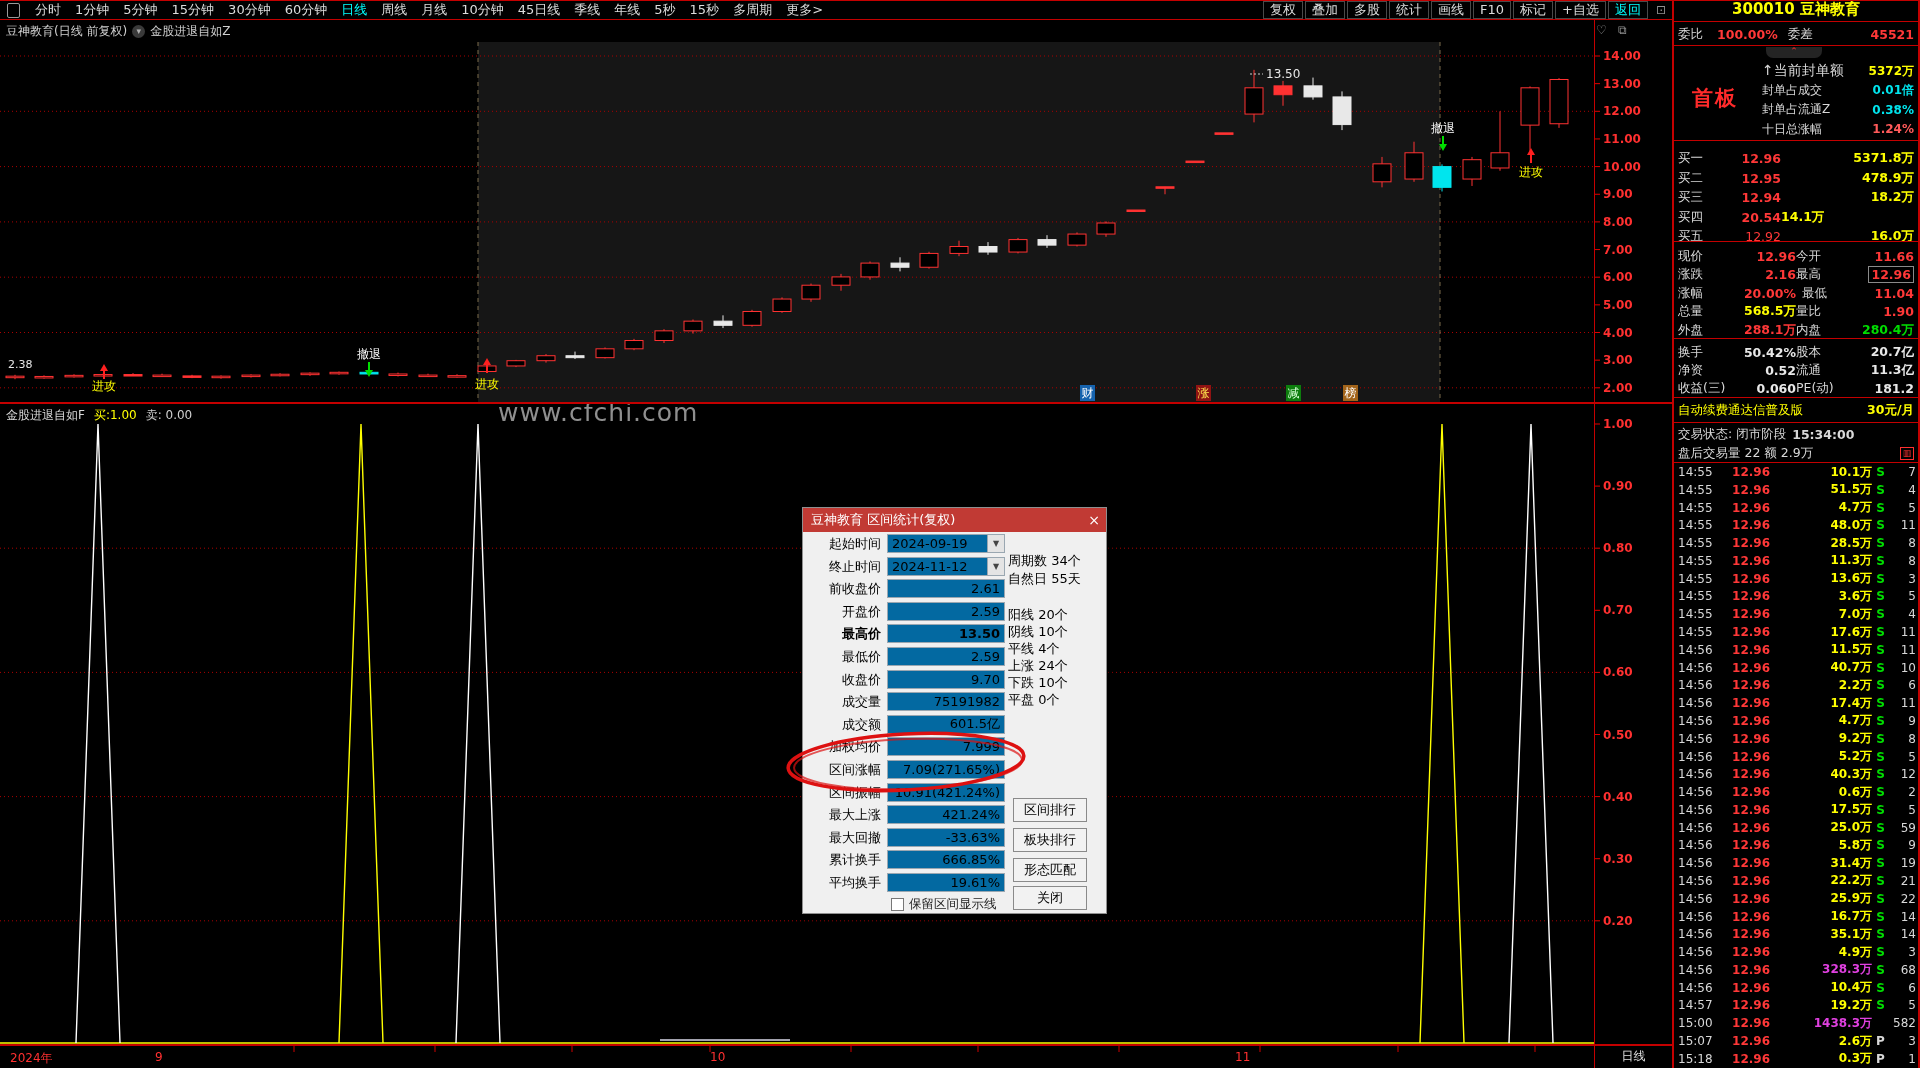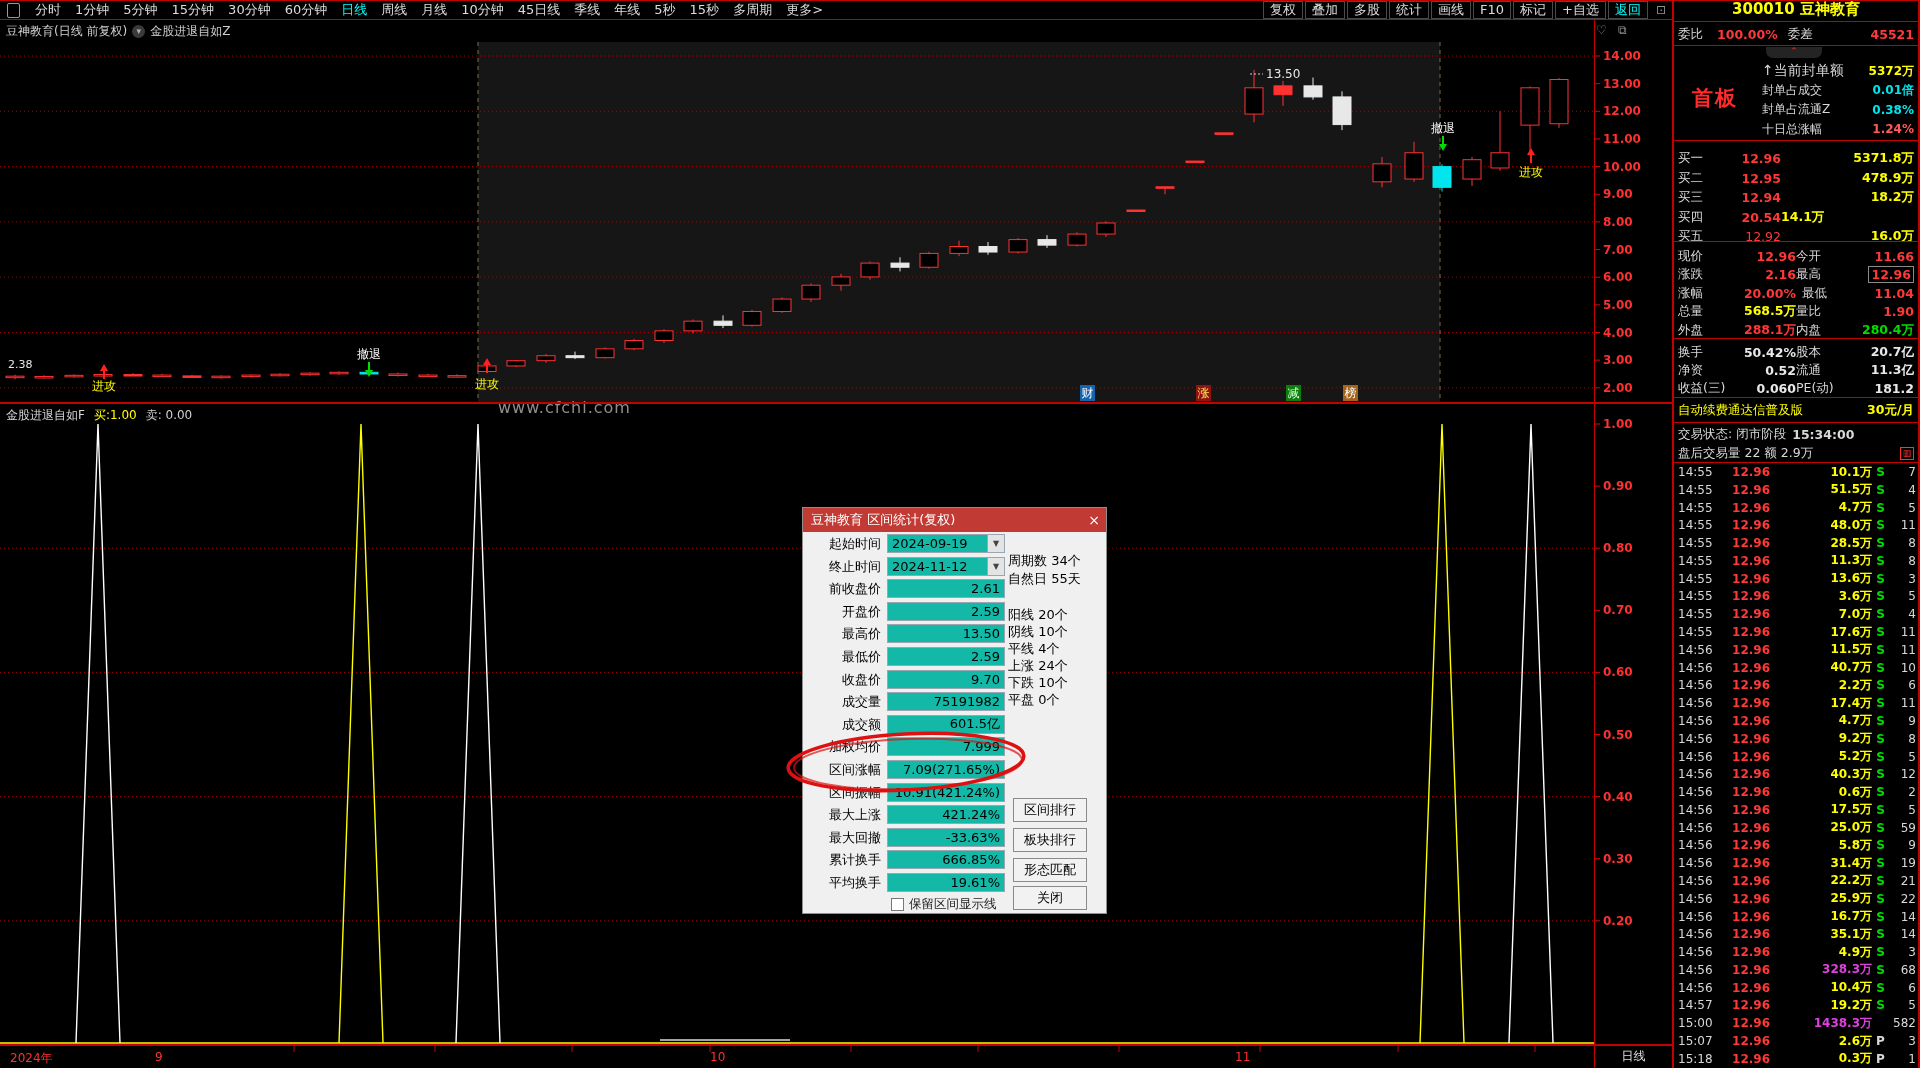--- a/index.html
+++ b/index.html
@@ -12,21 +12,21 @@
   .period{font-size:13px;color:#dcdcdc;padding:0 7px;cursor:default;white-space:nowrap;}
   .period.active{color:#00ffff;}
   #tb-right{margin-left:auto;display:flex;align-items:center;}
   .tb-btn{font-size:13px;color:#dcdcdc;border:1px solid #4a4a4a;padding:0 6px;height:16px;line-height:16px;margin-right:2px;white-space:nowrap;}
   .tb-btn.cyan{color:#00ffff;}
   
   #chtitle{position:absolute;left:6px;top:23px;height:16px;display:flex;align-items:center;font-size:12px;color:#d0d0d0;}
   .ind-icon{width:13px;height:13px;border-radius:50%;background:#3a3a3a;color:#b0b0b0;font-size:9px;line-height:13px;text-align:center;margin:0 5px;}
   .corner-ico{position:absolute;color:#909090;font-size:12px;}
   
-  #watermark{position:absolute;left:498px;top:398px;font-size:16px;color:#8f8f8f;letter-spacing:1px;}
+  #watermark{position:absolute;left:498px;top:398px;font-size:25px;color:#8f8f8f;letter-spacing:1px;}
   #subhdr{position:absolute;left:6px;top:407px;font-size:12px;display:flex;gap:9px;}
   #dayline{position:absolute;left:1595px;top:1048px;width:77px;text-align:center;font-size:12px;color:#e0e0e0;}
   .evmark{position:absolute;top:385px;width:15px;height:16px;font-size:12px;line-height:16px;text-align:center;}
   .xlabel{position:absolute;top:1050px;font-size:12px;color:#ff3030;}
   
   #panel{position:absolute;left:1674px;top:0;width:244px;height:1068px;background:#000;font-size:12.5px;}
   #stockhdr{position:absolute;left:0;top:0;width:100%;height:21px;text-align:center;font-size:15px;font-weight:bold;color:#ffff00;}
   .prow{position:absolute;left:4px;right:4px;display:flex;align-items:center;}
   .plabel{color:#d8d8d8;}
   .tab-collapse{position:absolute;left:92px;top:47px;width:56px;height:11px;background:#242424;border-radius:0 0 7px 7px;text-align:center;color:#ff3030;font-size:9px;line-height:8px;}
@@ -43,21 +43,21 @@
   .txrow .p{width:52px;text-align:right;color:#ff3838;}
   .txrow .v{flex:1;text-align:right;color:#ffff00;}
   .txrow .s{width:17px;text-align:center;}
   .txrow .n{width:27px;text-align:right;color:#d8d8d8;font-weight:normal;}
   
   #dialog{position:absolute;left:802px;top:507px;width:303px;height:405px;background:#f0f0f0;border:1px solid #8f8f8f;box-shadow:3px 3px 8px rgba(0,0,0,.7);font-size:13px;color:#000;}
   #dlg-title{position:absolute;left:0;top:0;right:0;height:24px;background:#c13a34;color:#fff;font-size:13px;line-height:24px;padding-left:8px;box-sizing:border-box;}
   #dlg-close{position:absolute;right:6px;top:0;color:#fff;font-size:14px;line-height:24px;cursor:default;}
   .dlg-row{position:absolute;left:0;height:20px;display:flex;align-items:center;}
   .dlg-label{width:78px;text-align:right;}
-  .dlg-field{position:absolute;left:84px;width:118px;height:19px;background:#14b8a6;border:1px solid #9aa7b1;box-sizing:border-box;display:flex;align-items:center;}
+  .dlg-field{position:absolute;left:84px;width:118px;height:19px;background:#0369a1;border:1px solid #9aa7b1;box-sizing:border-box;display:flex;align-items:center;}
   .dlg-field.num{justify-content:flex-end;padding-right:4px;}
   .dlg-field.date{padding-left:4px;}
   .dd-btn{position:absolute;right:0;top:0;width:16px;height:17px;background:#e4e4e4;border-left:1px solid #9aa7b1;text-align:center;font-size:8px;line-height:17px;color:#444;}
   .side-stat{position:absolute;left:205px;white-space:nowrap;}
   .dlg-btn{position:absolute;left:210px;width:72px;height:22px;background:#f2f2f2;border:1px solid #8a8a8a;text-align:center;line-height:22px;font-size:13px;}
   #dlg-check{position:absolute;left:88px;top:388px;display:flex;align-items:center;font-size:12.5px;color:#222;}
   #dlg-check .box{width:11px;height:11px;background:#fff;border:1px solid #777;margin-right:5px;}
   svg{position:absolute;left:0;top:0;}
 </style>
 </head>
@@ -735,21 +735,21 @@
           <div class="dlg-field num" style="top: 0px;">
             <span>2.61</span>
           </div>
         </div>
         <div class="dlg-row" style="top: 93.8px; width: 205px;">
           <span class="dlg-label">开盘价</span>
           <div class="dlg-field num" style="top: 0px;">
             <span>2.59</span>
           </div>
         </div>
-        <div class="dlg-row" style="top: 116.4px; width: 228px;">
+        <div class="dlg-row" style="top: 116.4px; width: 228px; font-weight: bold;">
           <span class="dlg-label">最高价</span>
           <div class="dlg-field num" style="top: 0px;">
             <span>13.50</span>
           </div>
         </div>
         <div class="dlg-row" style="top: 139px; width: 205px;">
           <span class="dlg-label">最低价</span>
           <div class="dlg-field num" style="top: 0px;">
             <span>2.59</span>
           </div>

